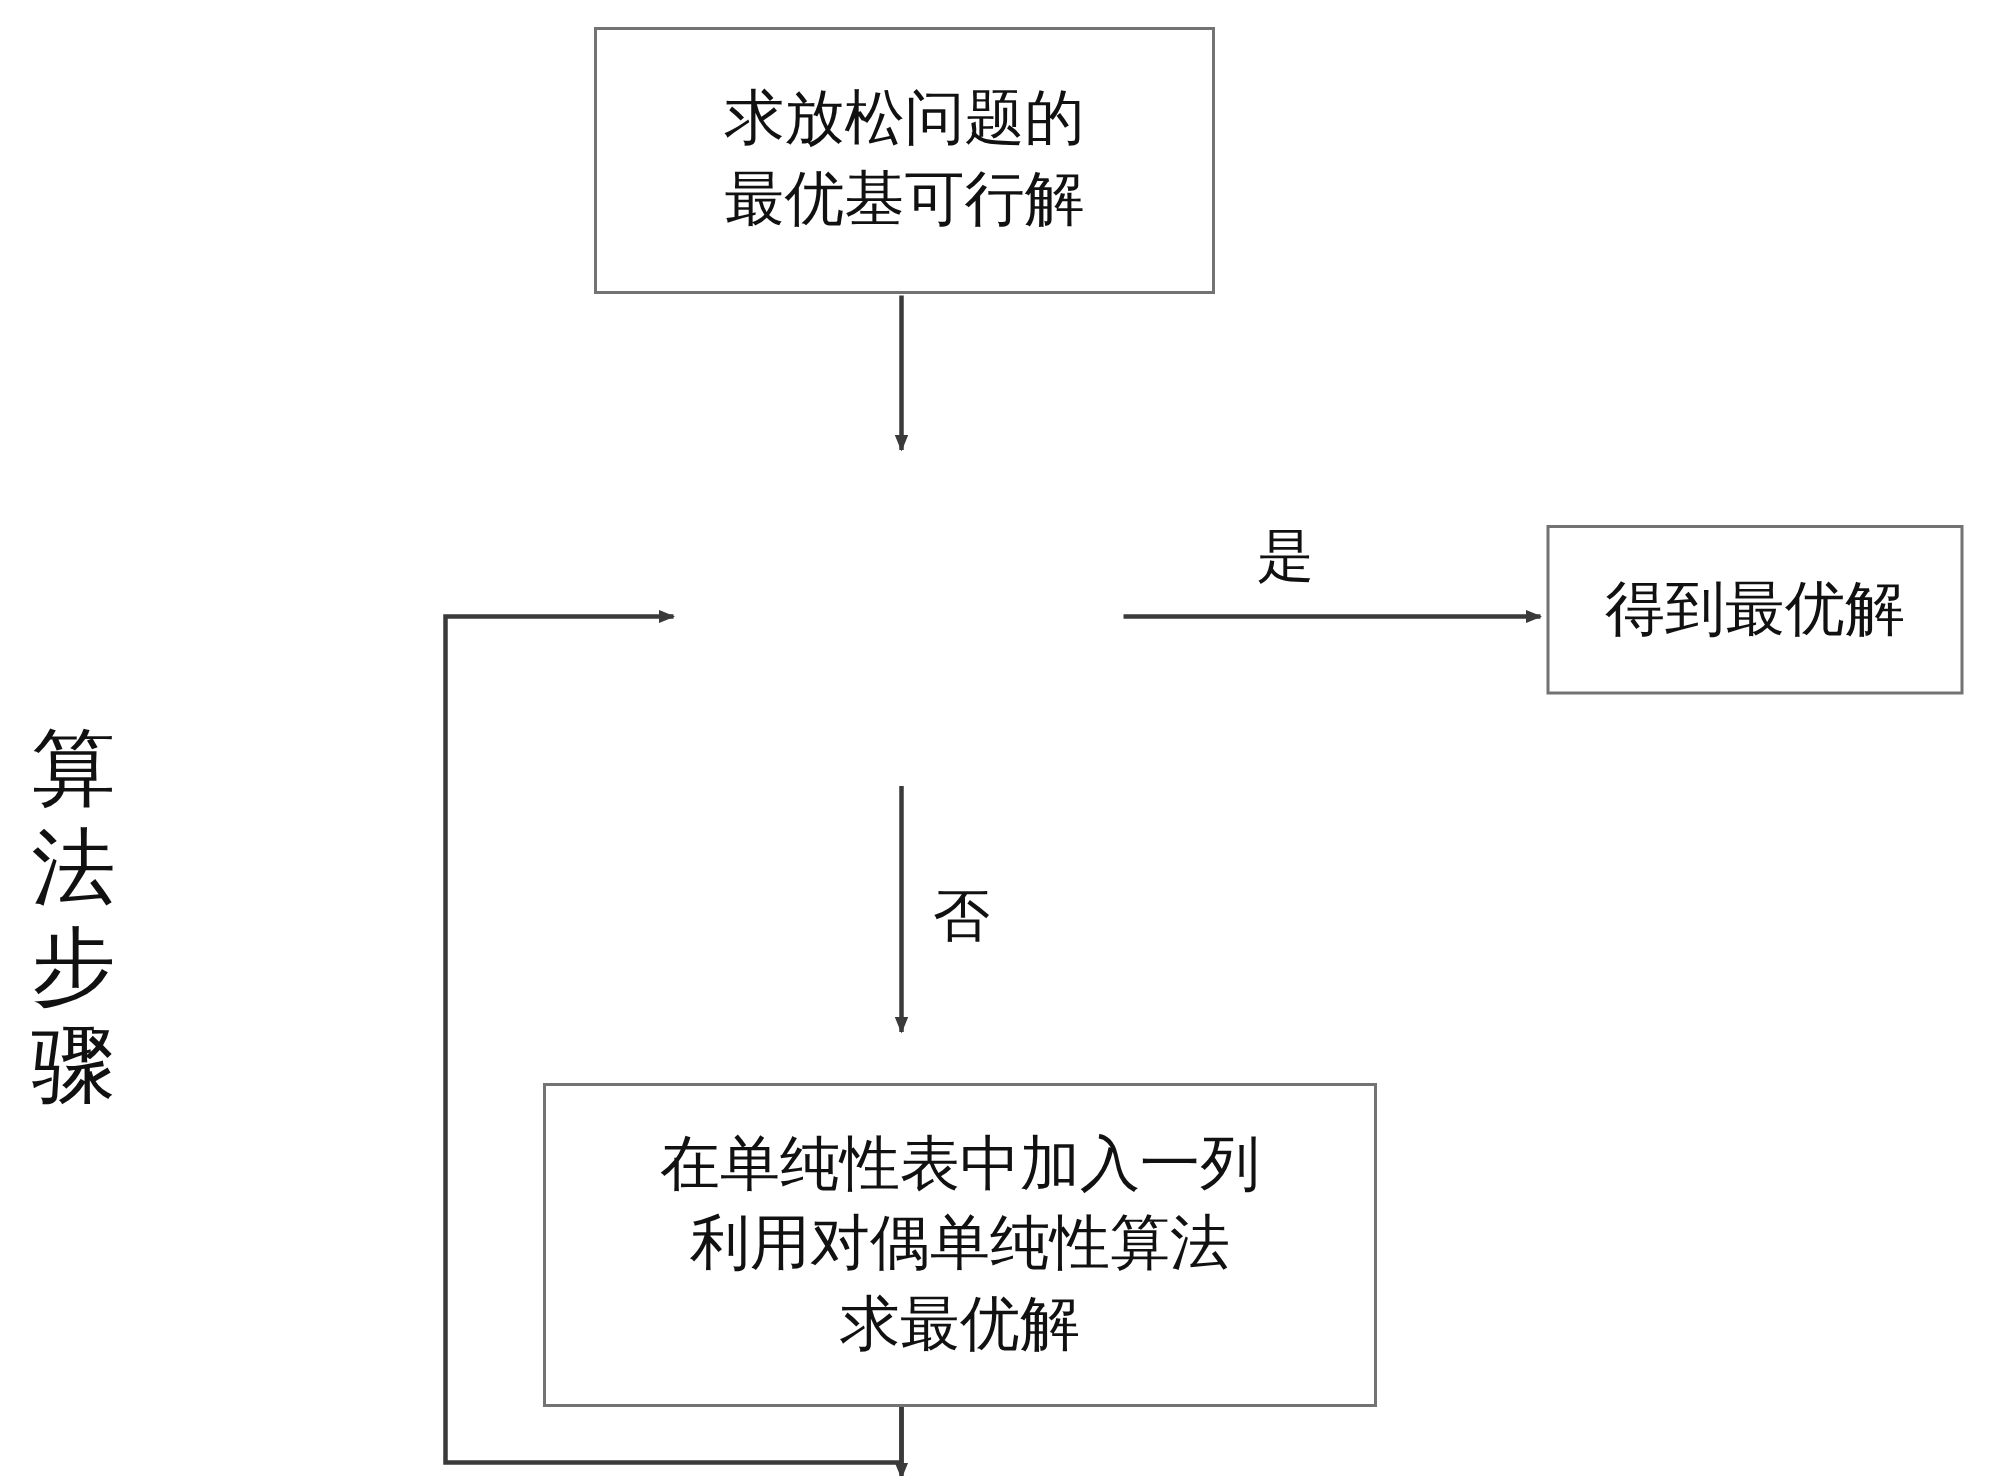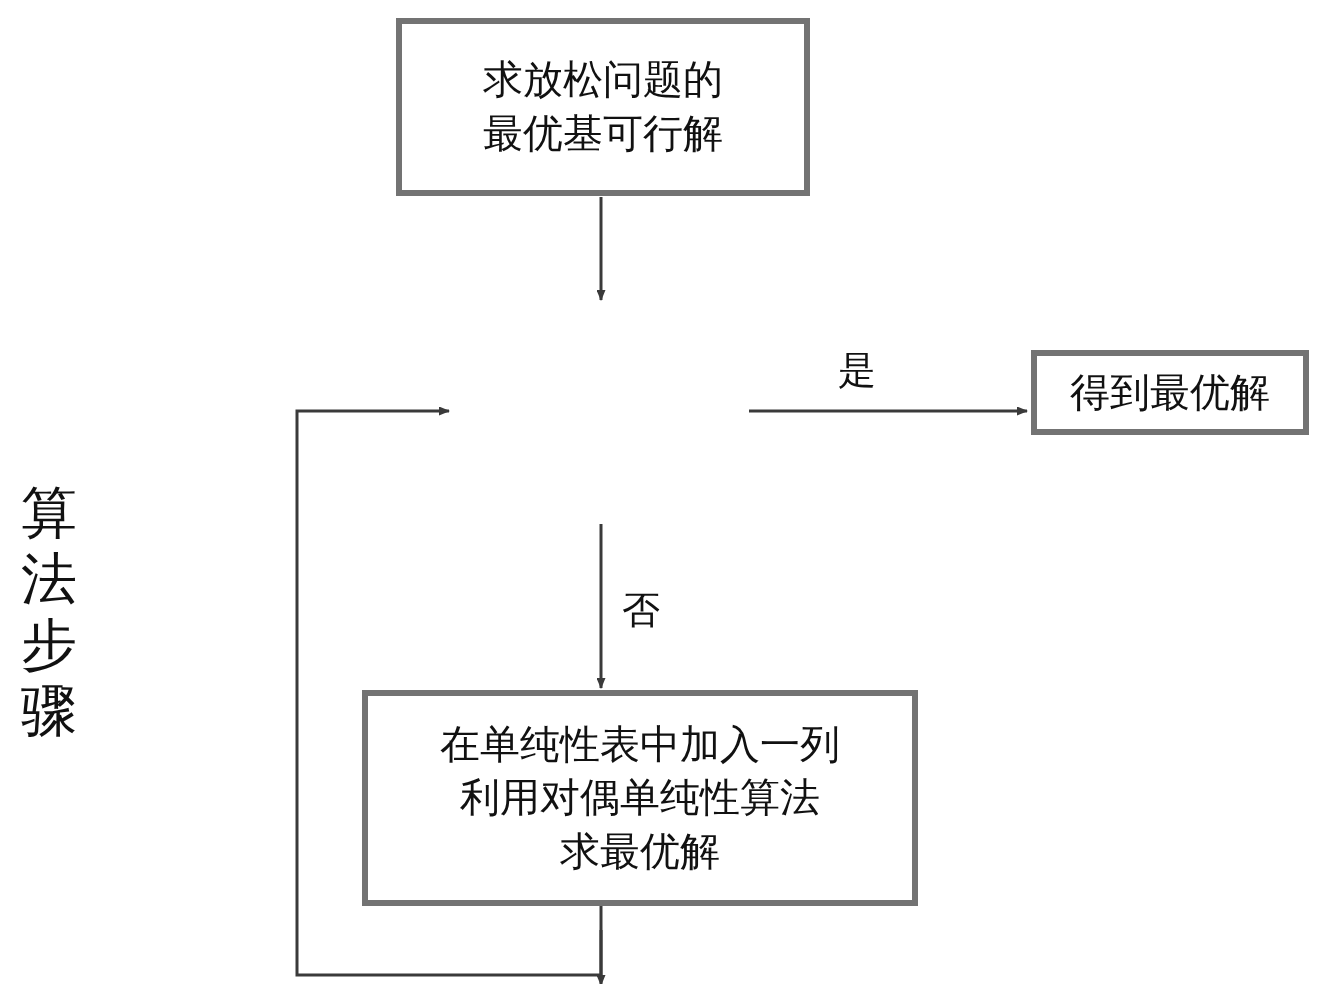--- a/index.html
+++ b/index.html
@@ -29,21 +29,21 @@
     letter-spacing: 0;
     font-family: "DejaVu Serif", "Liberation Serif", serif;
     font-weight: 500;
   }
   .side-label .ch {
     display: block;
   }
   .node {
     position: absolute;
     box-sizing: border-box;
-    border: 6px solid #737373;
+    border: 2px solid #737373;
     background: #ffffff;
     color: #111111;
     display: flex;
     align-items: center;
     justify-content: center;
     text-align: center;
     font-family: "DejaVu Serif", "Liberation Serif", serif;
   }
   .node .txt {
     display: block;
@@ -54,26 +54,26 @@
     left: 396px;
     top: 18px;
     width: 414px;
     height: 178px;
     font-size: 40px;
   }
   #node-optimal {
     left: 1031px;
     top: 350px;
     width: 278px;
-    height: 85px;
+    height: 113px;
     font-size: 40px;
   }
   #node-dual {
     left: 362px;
-    top: 690px;
+    top: 722px;
     width: 556px;
     height: 216px;
     font-size: 40px;
   }
   
   #node-decision-wrap {
     position: absolute;
     left: 453px;
     top: 297px;
     width: 295px;

